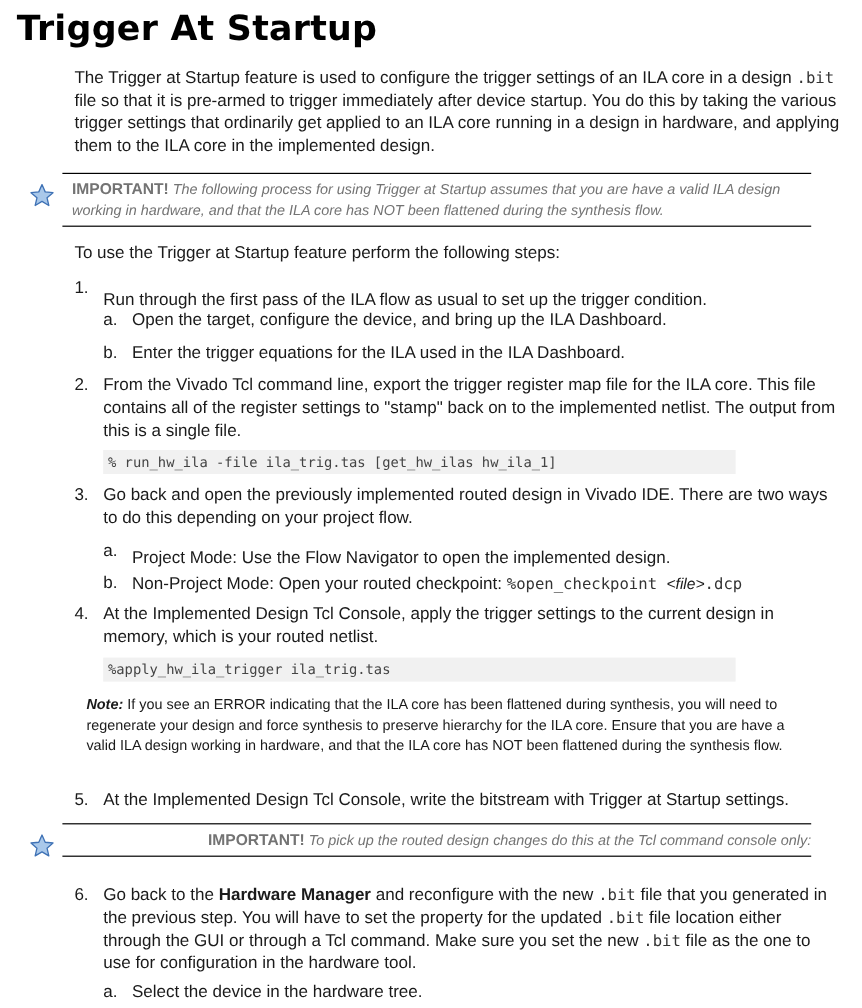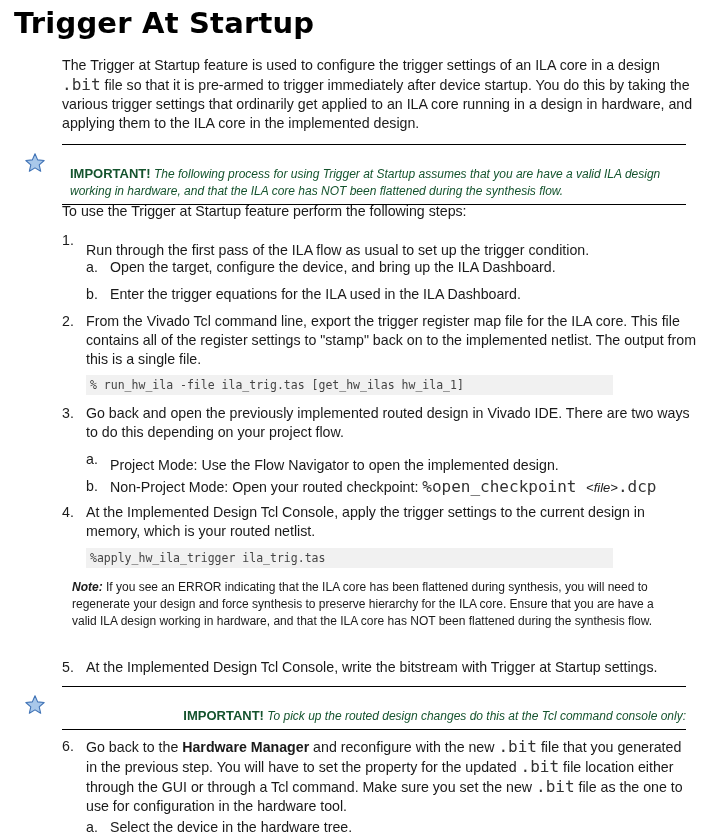--- a/index.html
+++ b/index.html
@@ -13,27 +13,27 @@
   .title {
     position: absolute; left: 14px; top: 6px; margin: 0;
     font-family: "DejaVu Sans", sans-serif;
     font-weight: bold; font-size: 29px; color: #000; letter-spacing: 0.2px;
   }
   .p {
     position: absolute; left: 62px; width: 640px; margin: 0;
     font-size: 14.2px; line-height: 19px; color: #1a1a1a;
   }
   code, .mono {
-    font-family: "DejaVu Sans Mono", monospace; font-size: 16px; color: #333;
+    font-family: "DejaVu Sans Mono", monospace; font-size: 13px; color: #333;
   }
   .note-box {
-    position: absolute; left: 62px; width: 624px;
+    position: absolute; left: 52px; width: 624px;
     border-top: 1.5px solid #000; border-bottom: 1.5px solid #000;
-    padding: 20px 0 4px 8px;
-    font-size: 12px; line-height: 17px; color: #14532d;
+    padding: 4px 0 4px 8px;
+    font-size: 12px; line-height: 17px; color: #737373;
   }
   .note-box b { font-size: 13px; }
   .note-box i { font-style: italic; }
   .star {
     position: absolute; left: 24px; width: 22px; height: 22px;
   }
   .step-num {
     position: absolute; left: 62px; font-size: 14.2px; line-height: 19px;
   }
   .step-text {

